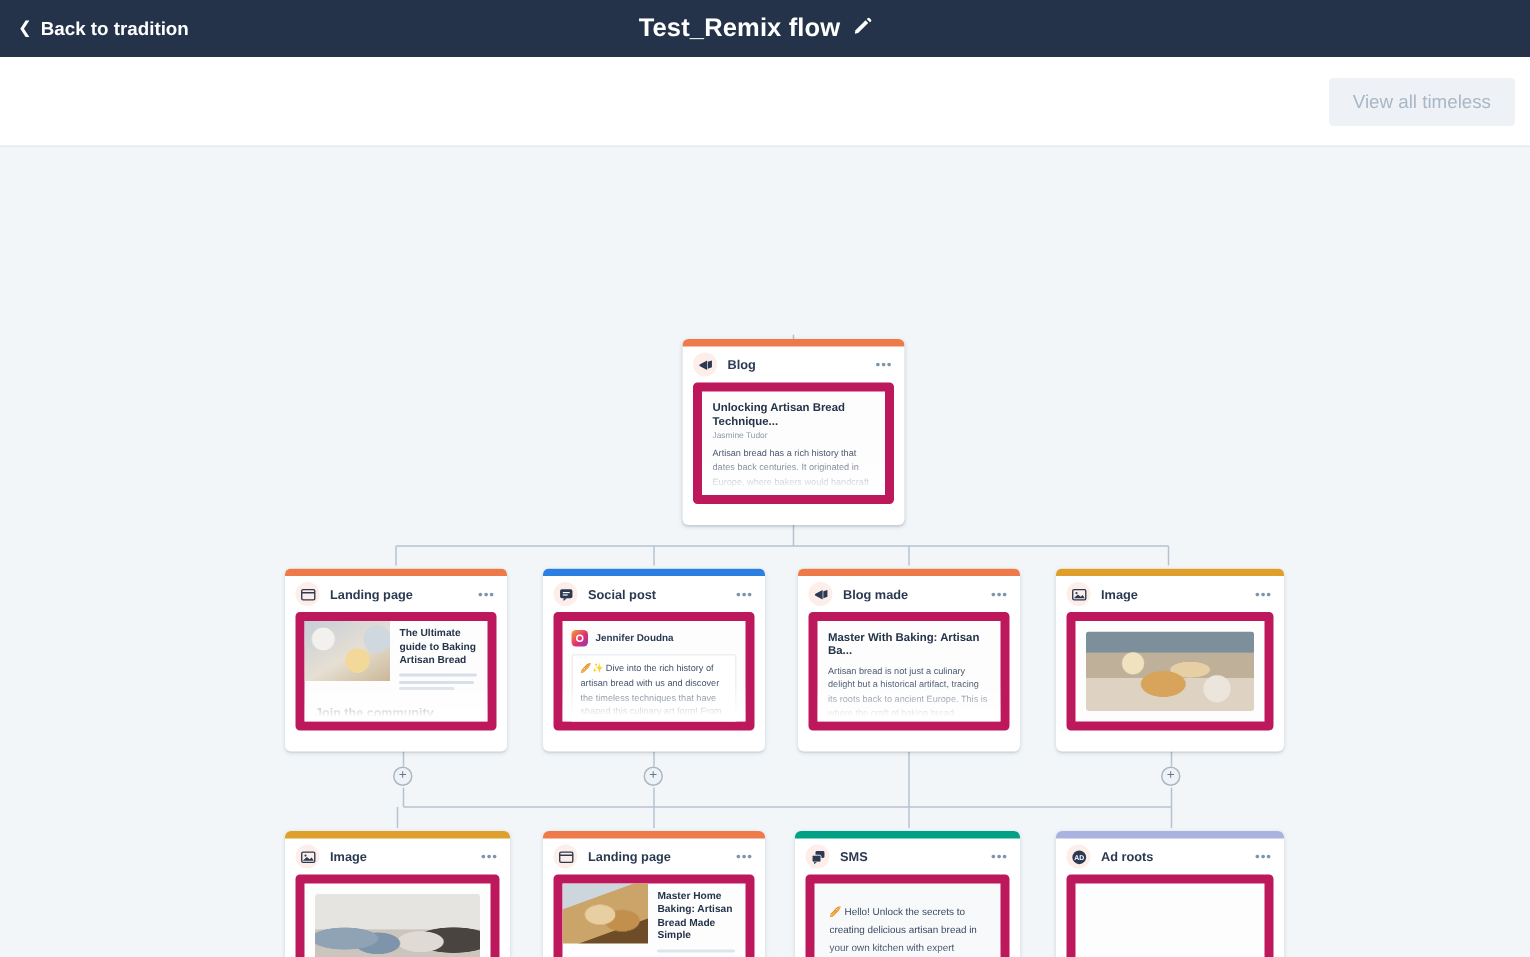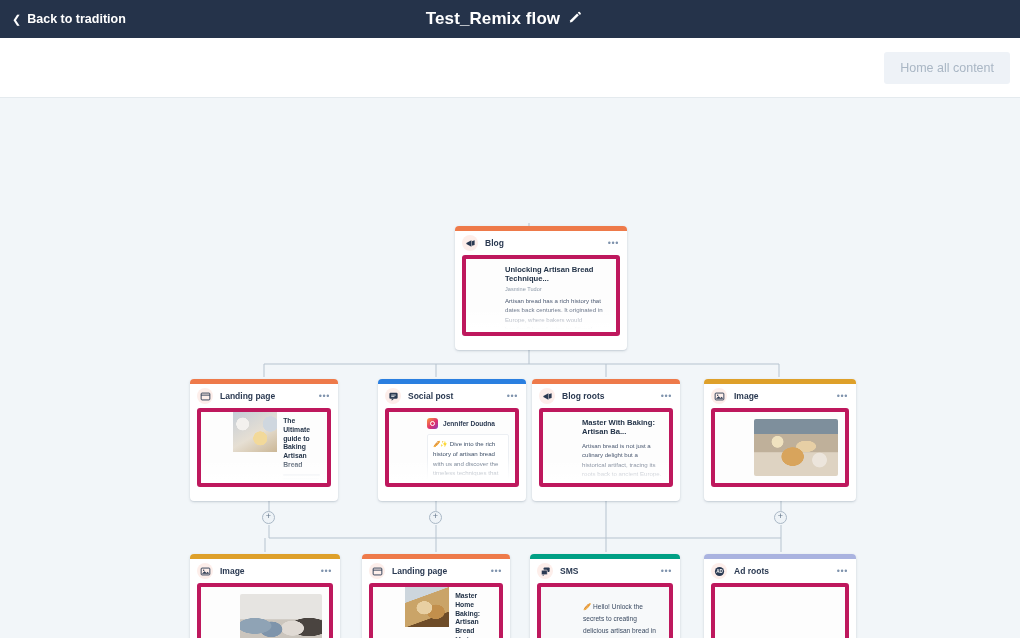--- a/index.html
+++ b/index.html
@@ -157,27 +157,26 @@
   }
   .node-dots {
     color: #7f93ad;
     font-size: 9px;
     letter-spacing: .6px;
     line-height: 1;
     cursor: pointer;
   }
   .node-body {
     margin: 0 7px 8px 7px;
-    border: 4px solid #be185d;
+    border: 6px solid #be185d;
     border-radius: 3px;
     background: #fdfdfd;
     overflow: hidden;
     position: relative;
     height: calc(100% - 43px);
-    padding-left: 32px;
   }
   .fade-bottom {
     position: absolute;
     left: 0; right: 0; bottom: 0;
     height: 26px;
     background: linear-gradient(to bottom, rgba(255,255,255,0), #ffffff 88%);
     pointer-events: none;
   }
 
   
@@ -278,21 +277,21 @@
     <span class="pencil-icon">
       <svg width="14" height="14" viewBox="0 0 24 24" aria-hidden="true">
         <path d="M4 17.5 L15.5 6 L18.5 9 L7 20.5 L3.2 21.3 Z" fill="#ffffff"></path>
         <path d="M16.8 4.7 L17.9 3.6 a1.6 1.6 0 0 1 2.3 0 l1.4 1.4 a1.6 1.6 0 0 1 0 2.3 l-1.1 1.1 Z" fill="#ffffff"></path>
       </svg>
     </span>
   </div>
 </div>
 
 <div class="subbar">
-  <button class="view-all-content">Home all content</button>
+  <button class="view-all-content">View all timeless</button>
 </div>
 
 <div class="canvas">
 
   <svg class="edges" width="1020" height="540" viewBox="0 0 1020 540">
     <g fill="none" stroke="#b6c3cf" stroke-width="1">
 
       <path d="M529 125 L529 141"></path>
       <path d="M529 251 L529 266"></path>
       <path d="M264 266 L779 266"></path>
@@ -321,21 +320,21 @@
   <div class="plus-btn" style="left:262px; top:413px;">
       <span>+</span>
     </div>
   <div class="plus-btn" style="left:429px; top:413px;">
       <span>+</span>
     </div>
   <div class="plus-btn" style="left:774px; top:413px;">
       <span>+</span>
     </div>
 
-  <div class="node" style="left:455px; top:128px; width:172px; height:124px;">
+  <div class="node" style="left:455px; top:128px; width:148px; height:124px;">
     <div class="node-top" style="background:#ee7a4a"></div>
     <div class="node-head">
       <span class="node-icon">
         <svg width="11" height="11" viewBox="0 0 24 24">
             <path d="M3 11 L14 5 L14 19 L3 13 Z M15 7 L21 5 L21 15 L15 17 Z" fill="#2b3a52"></path>
           </svg>
       </span>
       <span class="node-label">Blog</span>
       <span class="node-dots">•••</span>
     </div>
@@ -388,21 +387,21 @@
             </div>
             <div class="lp-two-r" style="background:radial-gradient(ellipse at 50% 55%, #b9813f 0 34%, #d9b177 52%, #efe6d6 74%);"></div>
           </div>
         </div>
 
       </div>
       <div class="fade-bottom"></div>
     </div>
   </div>
 
-  <div class="node" style="left:378px; top:281px; width:148px; height:122px;">
+  <div class="node" style="left:362px; top:281px; width:148px; height:122px;">
     <div class="node-top" style="background:#2a7fe0"></div>
     <div class="node-head">
       <span class="node-icon">
         <svg width="11" height="11" viewBox="0 0 24 24">
             <rect x="3" y="4" width="18" height="13" rx="2.5" fill="#2b3a52"></rect>
             <path d="M8 17 L8 21 L13 17 Z" fill="#2b3a52"></path>
             <rect x="7" y="8" width="10" height="1.7" fill="#fff"></rect>
             <rect x="7" y="11.5" width="7" height="1.7" fill="#fff"></rect>
           </svg>
       </span>
@@ -424,21 +423,21 @@
   </div>
 
   <div class="node" style="left:532px; top:281px; width:148px; height:122px;">
     <div class="node-top" style="background:#ee7a4a"></div>
     <div class="node-head">
       <span class="node-icon">
         <svg width="11" height="11" viewBox="0 0 24 24">
             <path d="M3 11 L14 5 L14 19 L3 13 Z M15 7 L21 5 L21 15 L15 17 Z" fill="#2b3a52"></path>
           </svg>
       </span>
-      <span class="node-label">Blog roots</span>
+      <span class="node-label">Blog made</span>
       <span class="node-dots">•••</span>
     </div>
     <div class="node-body">
       <div class="art">
         <div class="art-title">Master With Baking: Artisan Ba...</div>
         <div class="art-text" style="margin-top:4px">Artisan bread is not just a culinary delight but a historical artifact, tracing its roots back to ancient Europe. This is where the craft of baking bread transformed into an art form. Bakers of yore would meticulously handcraft each loaf, adhering to time-honored techniques that valued simplicity and quality. With only a handful of ingredients, these</div>
       </div>
       <div class="fade-bottom"></div>
     </div>
   </div>

